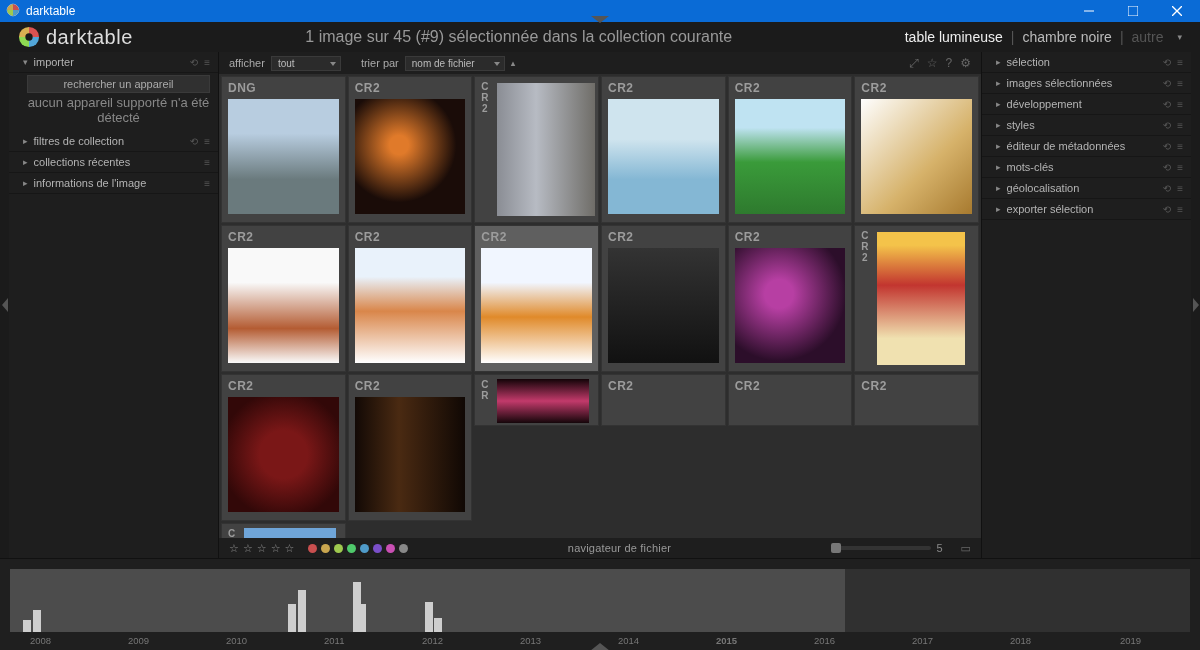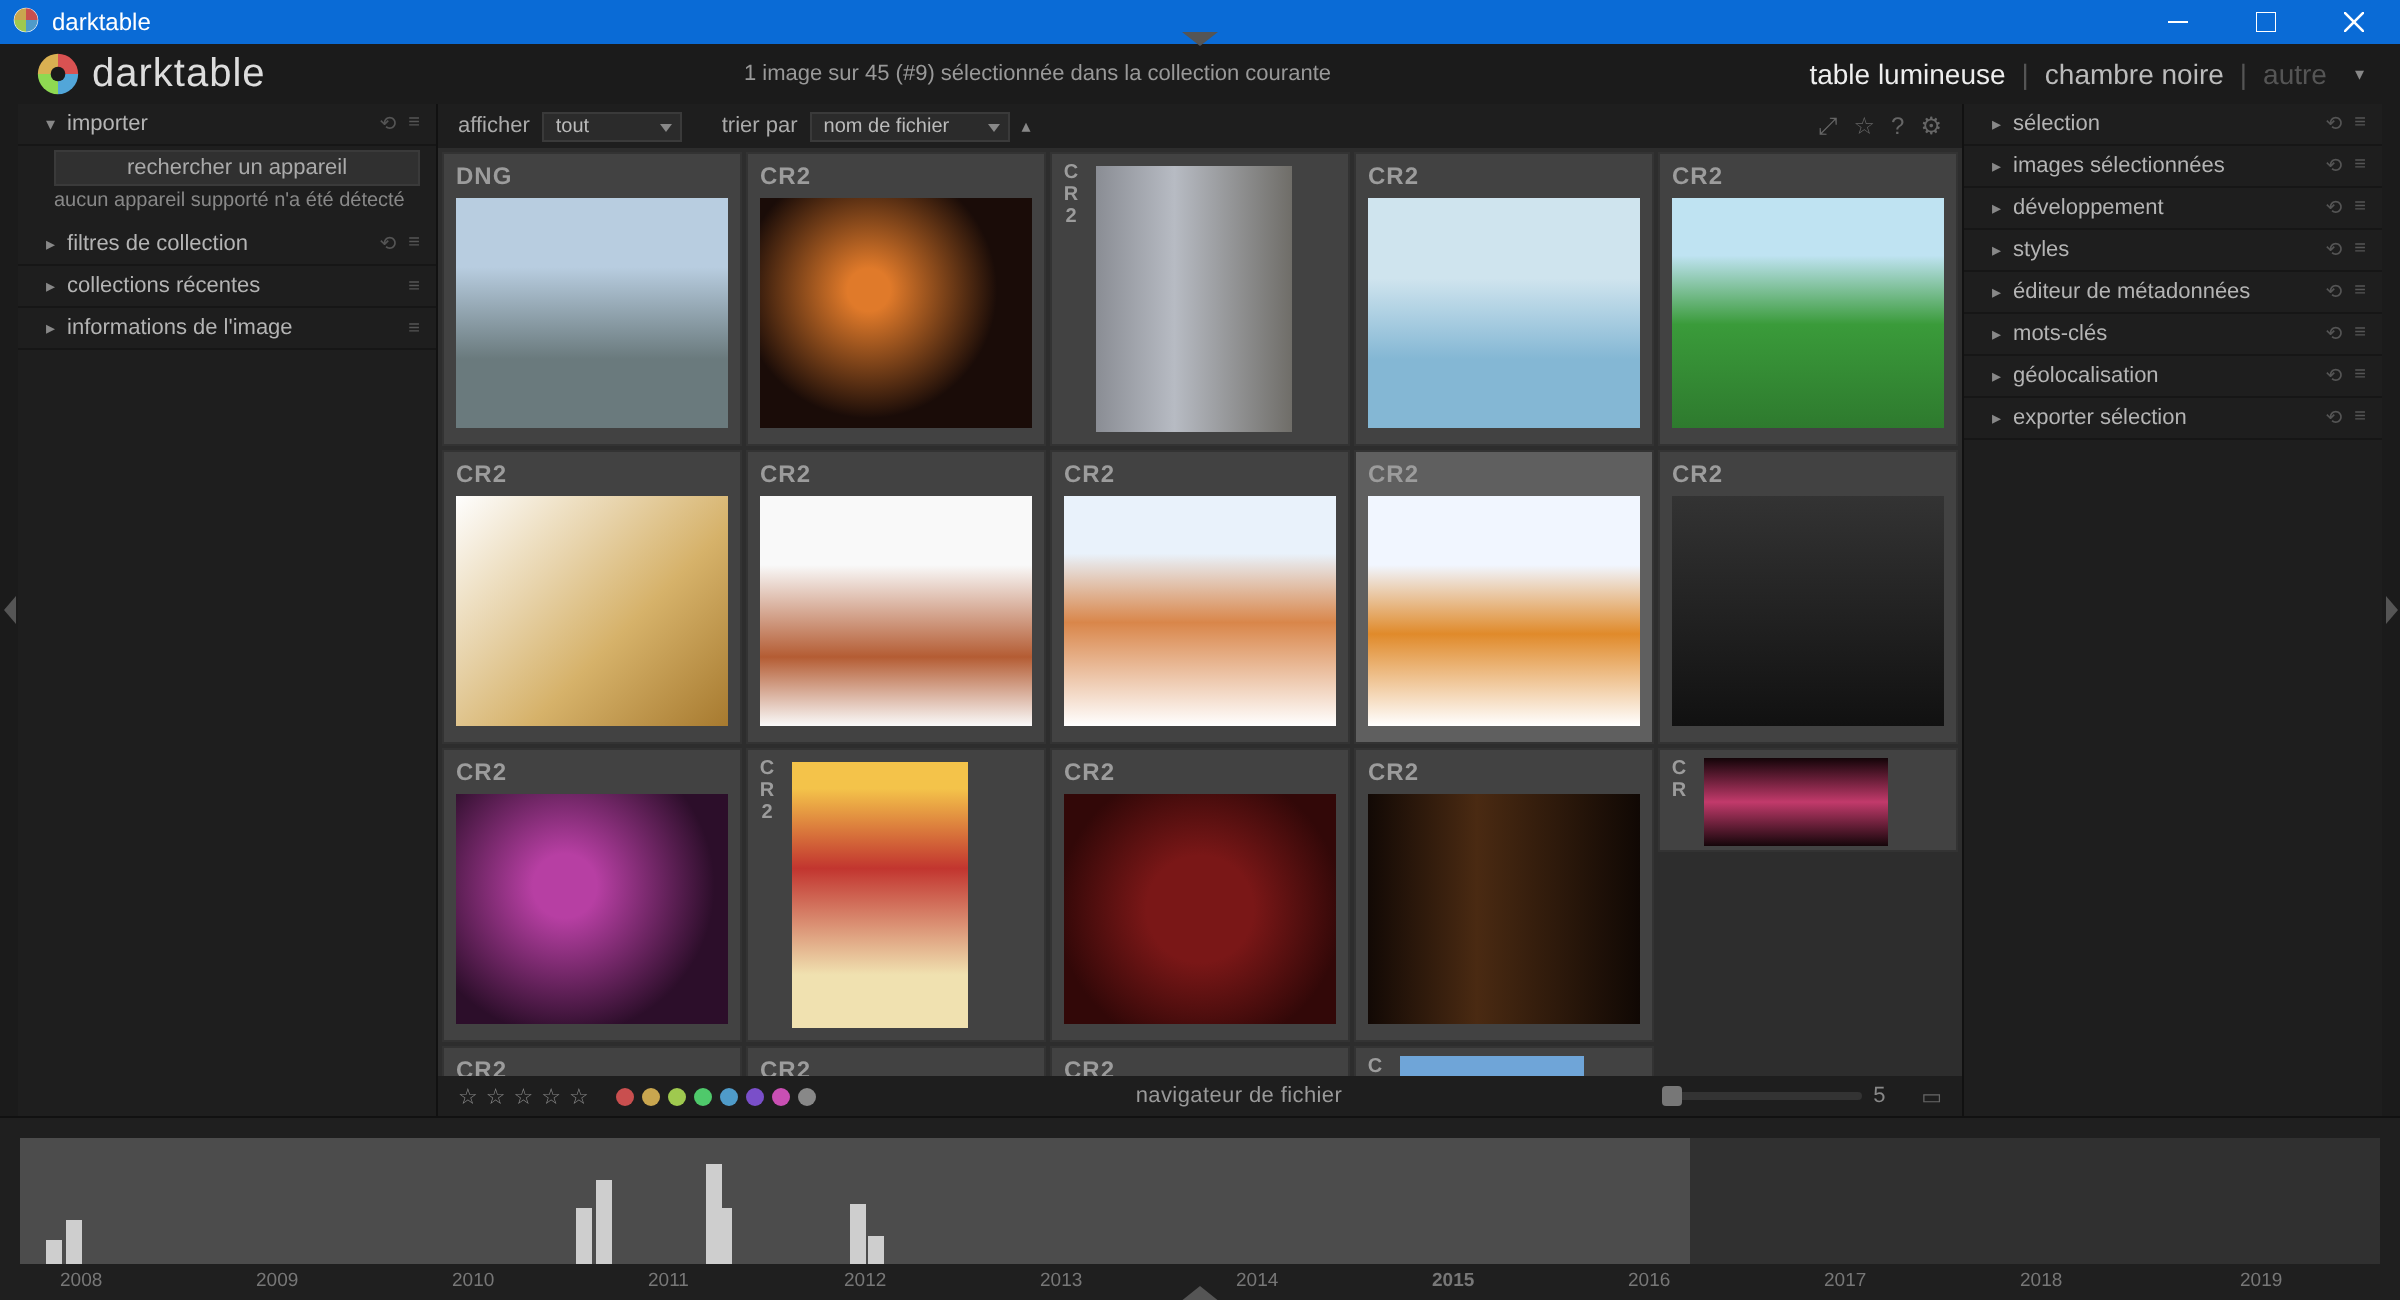--- a/index.html
+++ b/index.html
@@ -8,51 +8,51 @@
   .titlebar { height:22px; background:#0a6bd6; display:flex; align-items:center; justify-content:space-between; padding:0 6px; color:#fff; }
   .titlebar-left { display:flex; align-items:center; gap:6px; }
   .titlebar-right { display:flex; align-items:center; gap:10px; }
   .win-btn { width:34px; height:22px; display:flex; align-items:center; justify-content:center; cursor:default; }
   .logo-icon { width:14px; height:14px; }
   
   .header { height:30px; display:flex; align-items:center; justify-content:space-between; padding:0 18px; background:#1b1b1b; }
   .brand { display:flex; align-items:center; gap:6px; }
   .brand-logo { width:22px; height:22px; }
   .brand-name { font-size:20px; font-weight:300; color:#ddd; letter-spacing:.5px; }
-  .status-text { font-size:11px; color:#999; }
+  .status-text { font-size:16px; color:#999; }
   .view-switch { display:flex; align-items:center; gap:8px; font-size:14px;text-align:right; }
   .view-switch .sep { color:#555; }
   .view-switch .dim { color:#555; }
   .view-switch .active { color:#eee; }
   .chev { font-size:9px; color:#888; padding-left:6px; }
   
   .main { display:flex; height:506px; background:#1b1b1b; }
   .side-col { width:9px; display:flex; align-items:center; justify-content:center; background:#1b1b1b; color:#555; }
   .side-col svg { width:6px; height:14px; }
   .left-panel { width:210px; background:#1e1e1e; border-right:1px solid #111; padding:0; }
   .right-panel { width:210px; background:#1e1e1e; border-left:1px solid #111; padding:0; }
   .panel-row { display:flex; align-items:center; justify-content:space-between; padding:4px 8px 4px 14px; border-bottom:1px solid #161616; font-size:11px; color:#b4b4b4; cursor:default; }
   .panel-row .arrow { font-size:9px; color:#888; margin-right:6px; }
   .panel-row .row-title { flex:1; }
   .panel-row .row-icons { display:flex; gap:6px; color:#555; font-size:10px; }
   .import-buttons { display:flex; gap:4px; padding:4px 8px 4px 18px; }
   .imp-btn { flex:1; background:#303030; color:#ccc; text-align:center; font-size:11px; padding:2px 0; border:1px solid #444; }
   .imp-search { margin:2px 8px 2px 18px; background:#303030; color:#aaa; text-align:center; font-size:11px; padding:2px 0; border:1px solid #3a3a3a; }
-  .imp-msg { margin:2px 8px 6px 18px; font-size:10px; color:#888; text-align:left; }
+  .imp-msg { margin:2px 8px 6px 18px; font-size:13px; color:#888; text-align:center; }
   
   .center { flex:1; display:flex; flex-direction:column; background:#2d2d2d; }
   .toolbar { height:22px; background:#1e1e1e; display:flex; align-items:center; justify-content:space-between; padding:0 10px; font-size:11px; color:#aaa; }
   .toolbar-left { display:flex; align-items:center; gap:6px; }
   .toolbar-right { display:flex; align-items:center; gap:8px; color:#666; }
   .tb-select { background:#2b2b2b; border:1px solid #3a3a3a; color:#bbb; padding:0 18px 0 6px; height:15px; font-size:10px; display:inline-flex; align-items:center; position:relative; min-width:70px; }
   .tb-select::after { content:""; position:absolute; right:4px; top:5px; border-left:3px solid transparent; border-right:3px solid transparent; border-top:4px solid #888; }
   .toolbar-right .ic { font-size:12px; }
   
   .grid-wrap { flex:1; overflow:hidden; padding:2px; }
-  .grid { display:grid; grid-template-columns:repeat(5,1fr); gap:2px; }
+  .grid { display:grid; grid-template-columns:repeat(6,1fr); gap:2px; }
   .cell { background:#424242; position:relative; height:147px; border:1px solid #333; }
   .cell.selected { background:#5f5f5f; }
   .cell.partial { height:52px; }
   .badge { position:absolute; top:4px; left:6px; font-size:12px; font-weight:bold; color:#9c9c9c; letter-spacing:.5px; }
   .badge.vert { writing-mode:vertical-rl; text-orientation:upright; top:4px; left:4px; font-size:10px; letter-spacing:0; }
   .thumb { position:absolute; background:#777; }
   .thumb.wide { left:6px; right:6px; top:22px; bottom:8px; }
   .thumb.tall { top:6px; bottom:6px; left:22px; width:98px; }
   .thumb.tall2 { top:6px; bottom:6px; left:22px; width:88px; }
   .thumb.partial-tall { top:4px; left:22px; width:92px; height:44px; }

